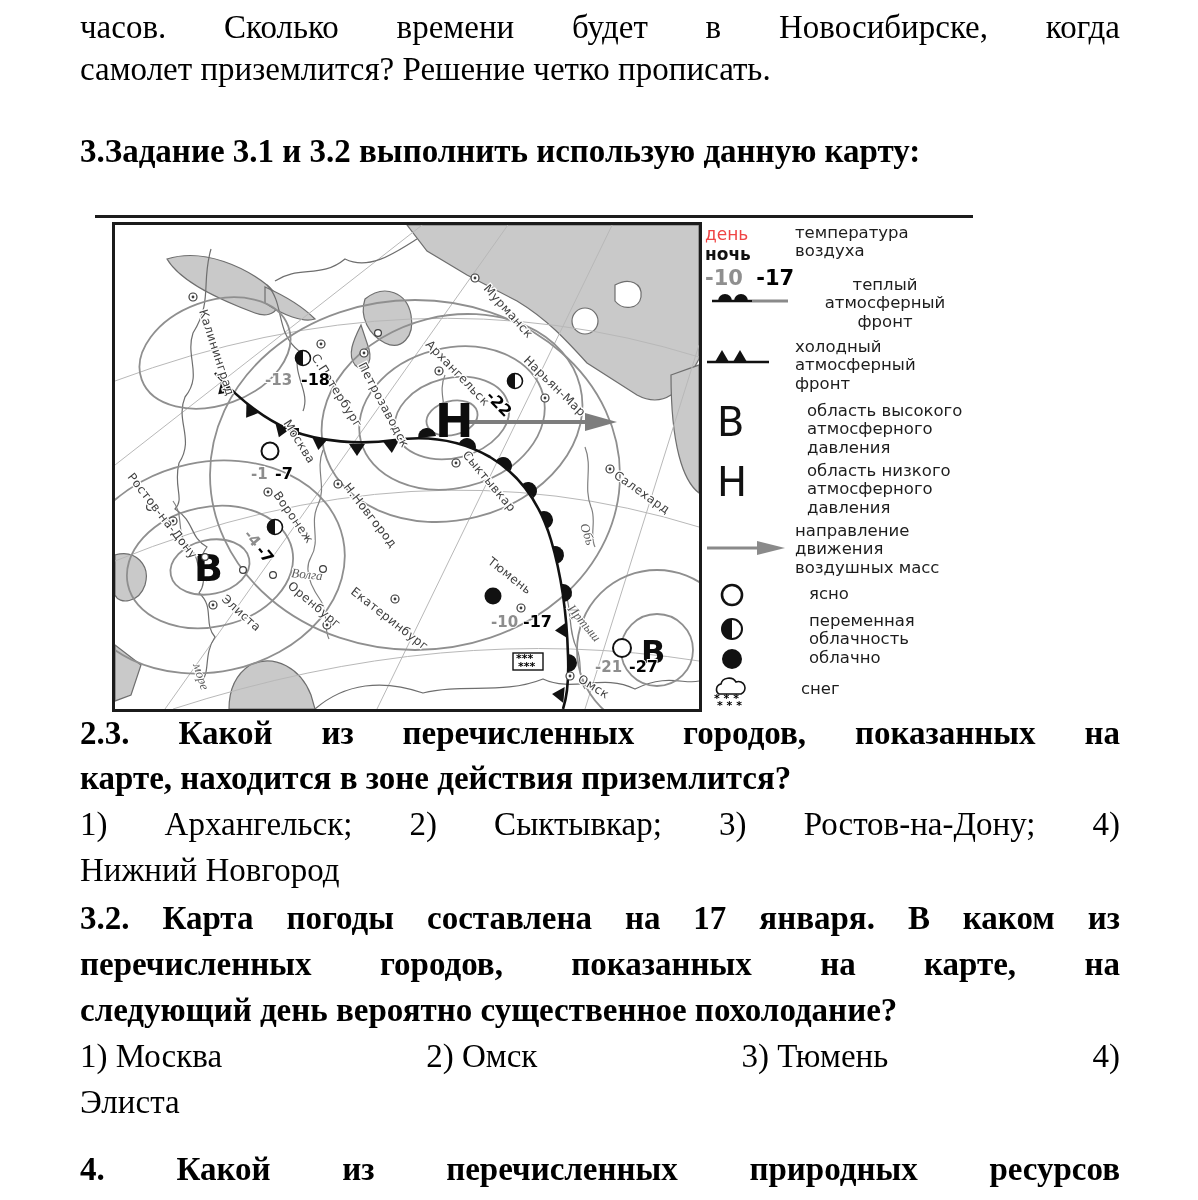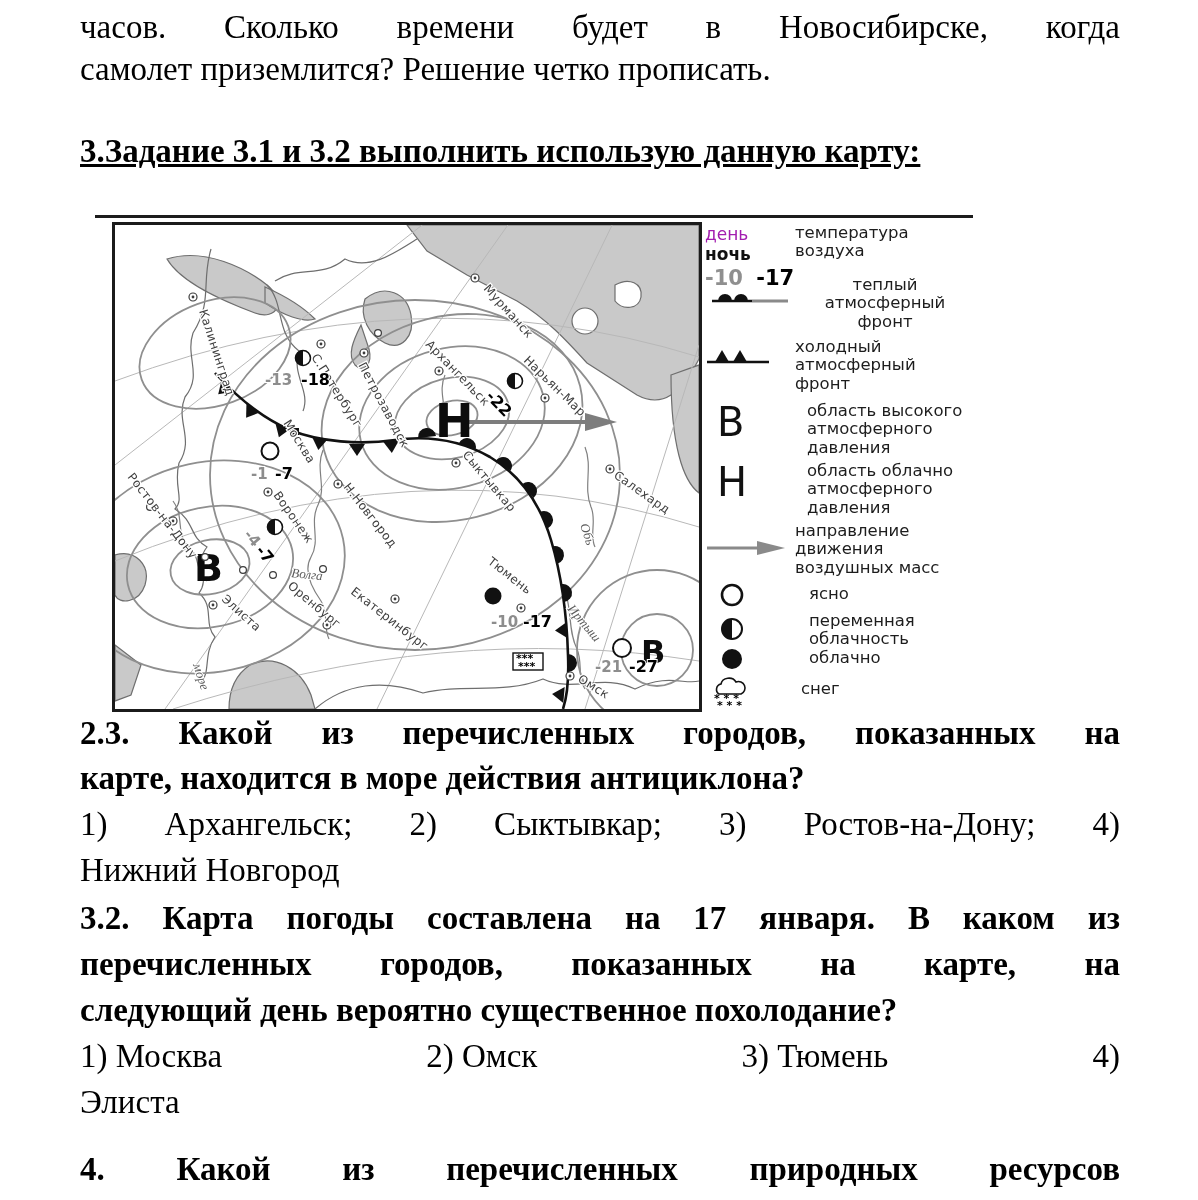--- a/index.html
+++ b/index.html
@@ -9,21 +9,21 @@
   .just{white-space:normal;text-align:justify;text-align-last:justify;}
   .bold{font-weight:700;}
   .rule{position:absolute;left:95px;top:215px;width:878px;height:3px;background:#1c1c1c;}
   .mapbox{position:absolute;left:112px;top:222px;width:590px;height:490px;border:3px solid #1b1b1b;
           box-sizing:border-box;background:#fff;}
   .legend{position:absolute;left:705px;top:224px;width:272px;height:488px;font-family:"DejaVu Sans",sans-serif;}
   .lrow{position:absolute;left:0;display:flex;width:272px;}
   .lsym{width:90px;flex:0 0 90px;}
   .llab{width:180px;font-size:16.5px;line-height:1.12;color:#1d1d1d;}
   .daynight{font-size:17px;}
-  .day{color:#a21caf;}
+  .day{color:#ef4444;}
   .night{color:#111;font-weight:700;}
   .dtemps{font-size:21px;font-weight:700;margin-top:2px;}
   .dayt{color:#8f8f8f;}
   .nightt{color:#000;margin-left:6px;}
   .bigletter{font-family:"DejaVu Sans",sans-serif;font-size:40px;line-height:40px;color:#111;padding-left:12px;}
   svg text.city{font-family:"DejaVu Sans",sans-serif;font-size:12px;fill:#3f3f3f;
       paint-order:stroke;stroke:#ffffff;stroke-width:2.5px;letter-spacing:.5px;}
   svg text.river{font-family:"Liberation Serif",serif;font-style:italic;font-size:13px;fill:#5a5a5a;
       paint-order:stroke;stroke:#fff;stroke-width:2px;}
   svg text.tempd{font-family:"DejaVu Sans",sans-serif;font-size:15px;font-weight:700;fill:#8d8d8d;
@@ -34,21 +34,21 @@
   svg text.snowtx{font-family:"DejaVu Sans",sans-serif;font-weight:700;font-size:11px;fill:#000;}
 </style>
 </head>
 <body>
 
 <div class="page">
 
   <div class="tline just" style="top:6px;">часов. Сколько времени будет в Новосибирске, когда</div>
   <div class="tline" style="top:48px;">самолет приземлится? Решение четко прописать.</div>
 
-  <div class="tline bold" style="top:130px;text-decoration:underline;">3.Задание 3.1 и 3.2 выполнить использую данную карту:</div>
+  <div class="tline bold" style="top:130px;">3.Задание 3.1 и 3.2 выполнить использую данную карту:</div>
 
   <div class="rule"></div>
 
   <div class="mapbox">
     <svg viewBox="0 0 584 484" width="584" height="484">
 
       <g fill="#c9c9c9" stroke="#6e6e6e" stroke-width="1.2">
         <path d="M292,0 L584,0 L584,134 C566,168 548,184 522,170 L472,138 C452,116 432,94 402,76 L352,50 L312,26 Z"></path>
         <path d="M556,150 L584,140 L584,268 C568,256 556,220 556,150 Z"></path>
         <path d="M250,74 C270,58 292,68 296,90 C300,112 286,126 270,118 C254,110 244,92 250,74 Z M246,100 C238,116 232,130 240,140 C248,148 258,140 254,124 Z"></path>
@@ -280,21 +280,21 @@
       <div class="llab">холодный атмосферный фронт</div>
     </div>
 
     <div class="lrow" style="top:178px;">
       <div class="lsym bigletter">В</div>
       <div class="llab">область высокого атмосферного давления</div>
     </div>
 
     <div class="lrow" style="top:238px;">
       <div class="lsym bigletter">Н</div>
-      <div class="llab">область облачно атмосферного давления</div>
+      <div class="llab">область низкого атмосферного давления</div>
     </div>
 
     <div class="lrow" style="top:298px;">
       <div class="lsym" style="padding-top:16px;">
         <svg width="82" height="20">
           <line x1="2" y1="10" x2="52" y2="10" stroke="#8a8a8a" stroke-width="3.2"></line>
           <polygon points="52,3 80,10 52,17" fill="#8a8a8a"></polygon>
         </svg>
       </div>
       <div class="llab">направление движения воздушных масс</div>
@@ -334,21 +334,21 @@
           <path d="M8,18 a5.5,5.5 0 0 1 2,-10 a8,7 0 0 1 15,-2 a6,6 0 0 1 5,12 Z" fill="#fff" stroke="#111" stroke-width="1.6"></path>
           <text x="3" y="26" font-family="DejaVu Sans" font-size="11" font-weight="700" fill="#000">* * *</text>
           <text x="6" y="33" font-family="DejaVu Sans" font-size="11" font-weight="700" fill="#000">* * *</text>
         </svg>
       </div>
       <div class="llab" style="padding-top:4px;">снег</div>
     </div>
   </div>
 
   <div class="tline bold just" style="top:712px;">2.3. Какой из перечисленных городов, показанных на</div>
-  <div class="tline bold" style="top:757px;">карте, находится в море действия антициклона?</div>
+  <div class="tline bold" style="top:757px;">карте, находится в зоне действия приземлится?</div>
   <div class="tline just" style="top:803px;">1) Архангельск; 2) Сыктывкар; 3) Ростов-на-Дону; 4)</div>
   <div class="tline" style="top:849px;">Нижний Новгород</div>
 
   <div class="tline bold just" style="top:897px;">3.2. Карта погоды составлена на 17 января. В каком из</div>
   <div class="tline bold just" style="top:943px;">перечисленных городов, показанных на карте, на</div>
   <div class="tline bold" style="top:989px;">следующий день вероятно существенное похолодание?</div>
   <div class="tline" style="top:1035px;display:flex;justify-content:space-between;">
     <span>1) Москва</span>
     <span>2) Омск</span>
     <span>3) Тюмень</span>

